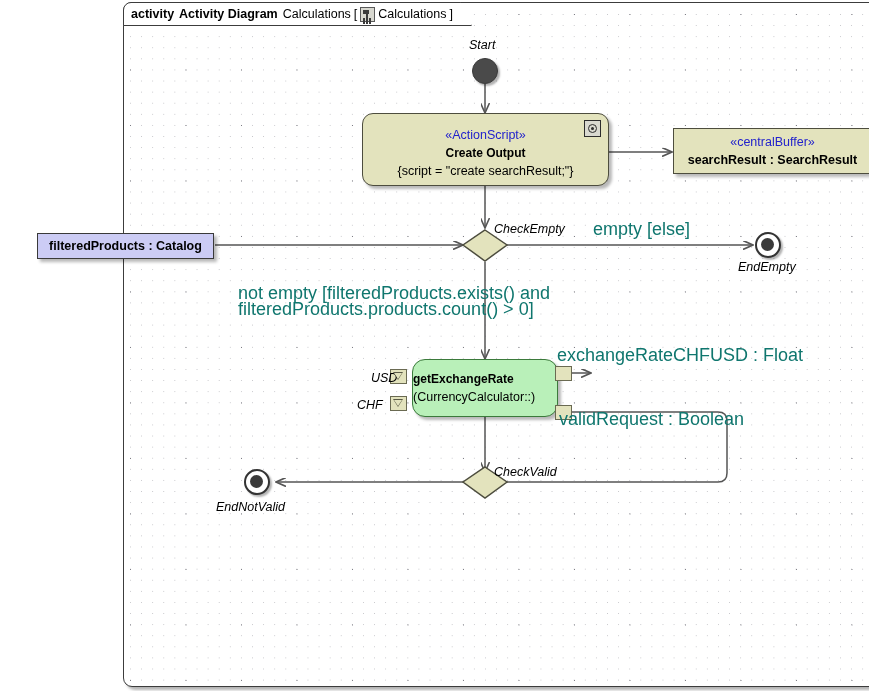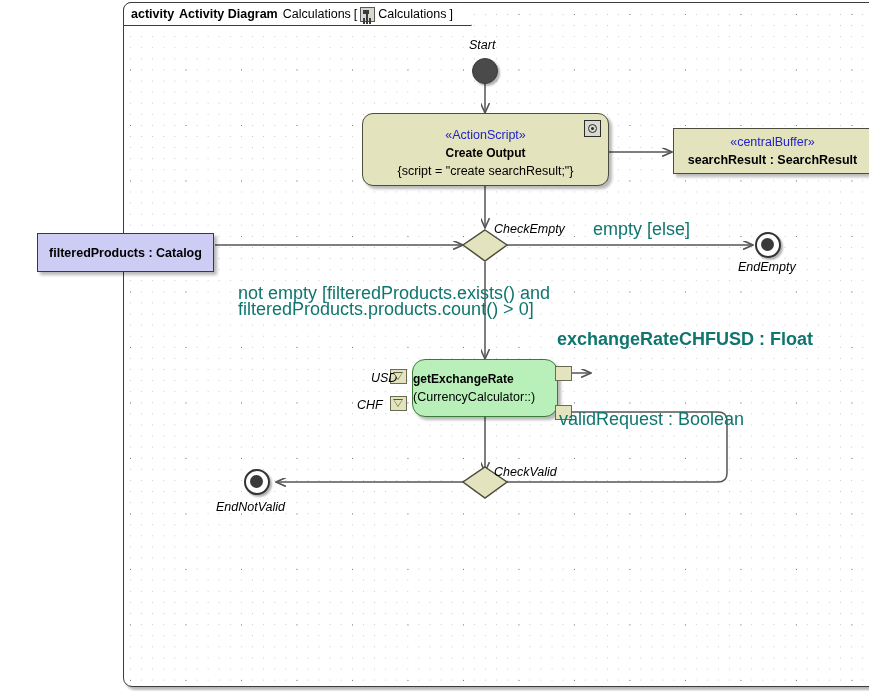--- a/index.html
+++ b/index.html
@@ -321,21 +321,21 @@
     <div class="stereo">«ActionScript»</div>
     <div class="node-title">Create Output</div>
     <div class="node-sub">{script = "create searchResult;"}</div>
   </div>
 
   <div class="node buffer-node" style="left:638px; top:128px; width:199px; height:46px;">
     <div class="stereo">«centralBuffer»</div>
     <div class="nm">searchResult : SearchResult</div>
   </div>
 
-  <div class="node obj-node" style="left:2px; top:233px; width:177px; height:39px;">filteredProducts : Catalog</div>
+  <div class="node obj-node" style="left:2px; top:233px; width:177px; height:26px;">filteredProducts : Catalog</div>
 
   <div class="node-label" style="left:459px; top:222px;">CheckEmpty</div>
 
   <div class="edge-label" style="left:558px; top:222px;">empty [else]</div>
 
   <div class="node final-node" style="left:720px; top:232px;"></div>
   <div class="node-label" style="left:703px; top:260px;">EndEmpty</div>
 
   <div class="edge-label center" style="left:203px; top:286px; width:257px;">not empty [filteredProducts.exists() and</div>
   <div class="edge-label center" style="left:203px; top:302px; width:257px;">filteredProducts.products.count() &gt; 0]</div>
@@ -345,21 +345,21 @@
     <div class="node-sub">(CurrencyCalculator::)</div>
   </div>
 
   <div class="pin pin-in" style="left:355px; top:369px;"></div>
   <div class="node-label" style="left:336px; top:371px;">USD</div>
 
   <div class="pin pin-in" style="left:355px; top:396px;"></div>
   <div class="node-label" style="left:322px; top:398px;">CHF</div>
 
   <div class="pin" style="left:520px; top:366px;"></div>
-  <div class="edge-label" style="left:522px; top:332px;font-weight:bold;">exchangeRateCHFUSD : Float</div>
+  <div class="edge-label" style="left:522px; top:348px;">exchangeRateCHFUSD : Float</div>
 
   <div class="pin" style="left:520px; top:405px;"></div>
   <div class="edge-label" style="left:524px; top:412px;">validRequest : Boolean</div>
 
   <div class="node-label" style="left:459px; top:465px;">CheckValid</div>
 
   <div class="node final-node" style="left:209px; top:469px;"></div>
   <div class="node-label" style="left:181px; top:500px;">EndNotValid</div>
 
 </div>

